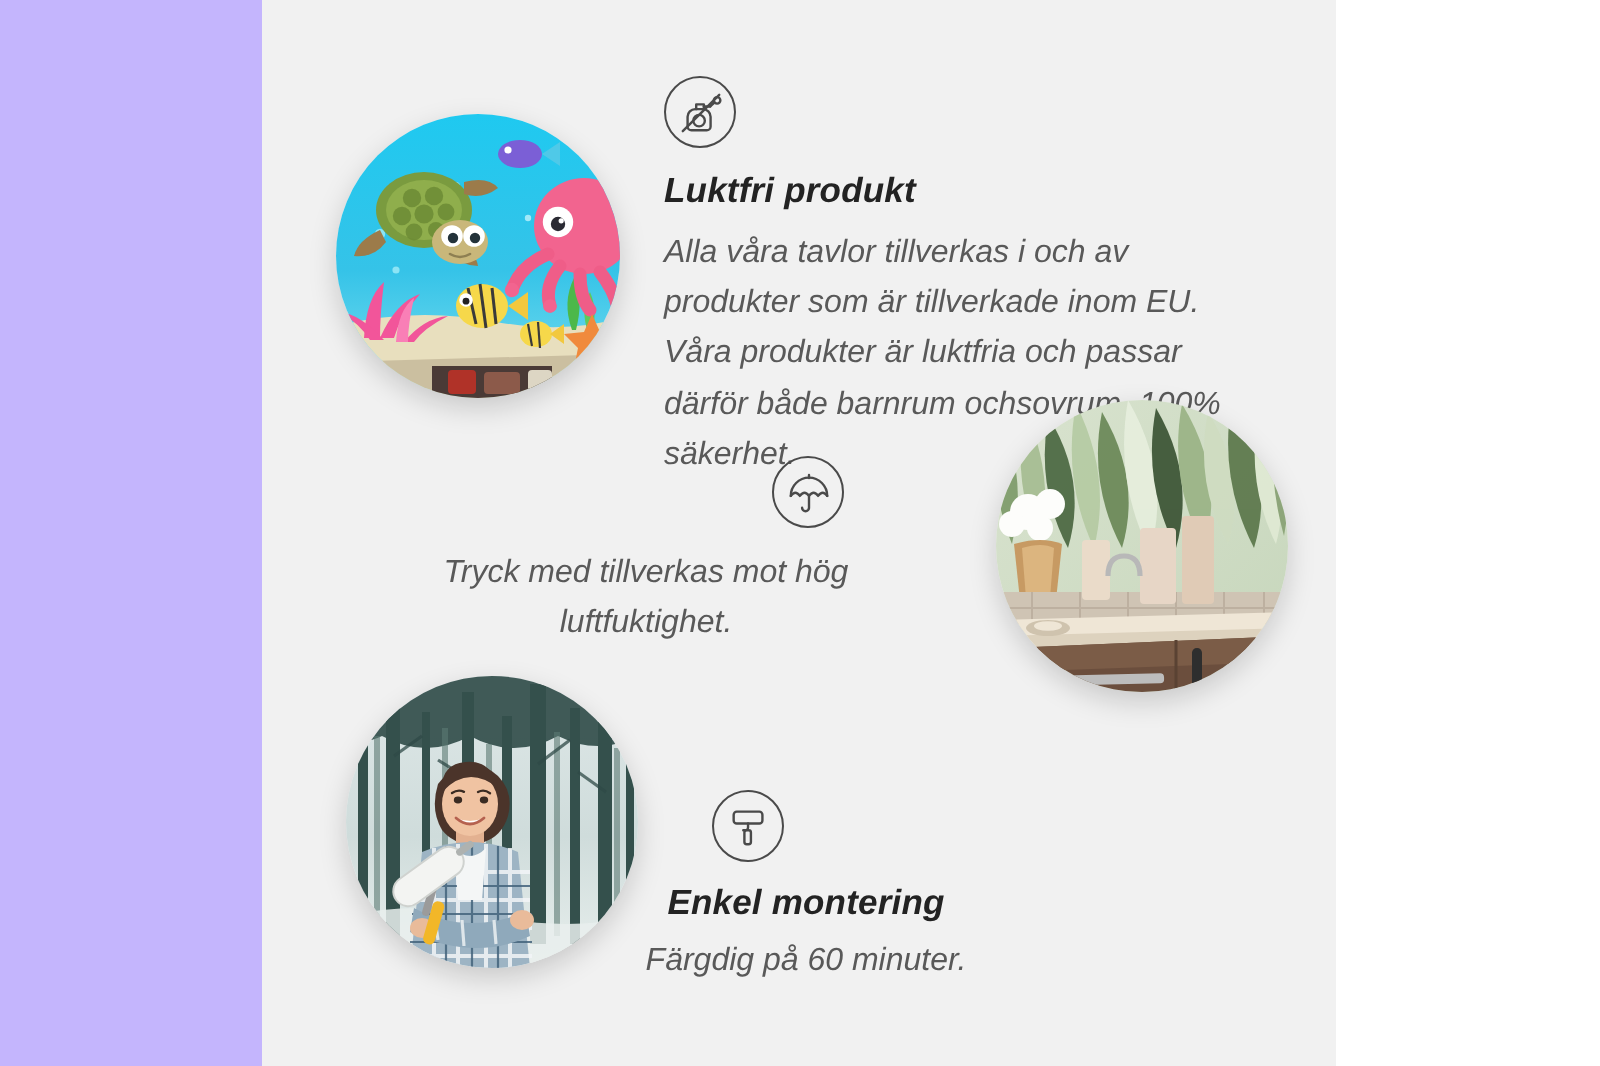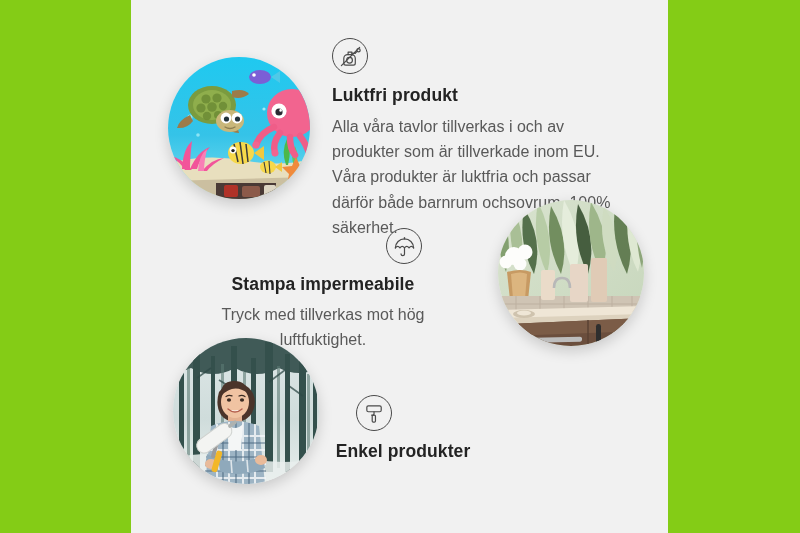--- a/index.html
+++ b/index.html
@@ -2,21 +2,21 @@
 <html><head>
 <meta charset="utf-8">
 <style>
   html,body{margin:0;padding:0;}
   body{
     width:800px;height:533px;
     background:#ffffff;
     font-family:"Liberation Sans", sans-serif;
     overflow:hidden;
   }
-  #stage{position:relative;width:800px;height:533px;background:#84cc16;}
+  #stage{position:relative;width:667px;height:533px;background:#c4b5fd;font-style:italic;}
 
   
   .panel{
     position:absolute;left:131px;top:0;width:537px;height:533px;
     background:#f1f1f1;
   }
 
   
   .feature{position:absolute;}
 
@@ -267,21 +267,20 @@
     <div class="icon-wrap">
       <div class="icon-circle">
         <svg width="23" height="23" viewBox="0 0 24 24" fill="none" stroke="#4a4a4a" stroke-width="1.25" stroke-linecap="round" stroke-linejoin="round">
           <path d="M2.5 13.5a9.5 9.5 0 0 1 19 0"></path>
           <path d="M2.5 13.5c1.6-2.2 3.2-2.2 4.75 0 1.6-2.2 3.2-2.2 4.75 0 1.6-2.2 3.2-2.2 4.75 0 1.6-2.2 3.2-2.2 4.75 0"></path>
           <path d="M12 13.5v6.2a1.8 1.8 0 0 1-3.6 0"></path>
           <path d="M12 4.2V2.6"></path>
         </svg>
       </div>
     </div>
-    <p class="f-title">Stampa impermeabile</p>
     <p class="f-desc">Tryck med tillverkas mot hög luftfuktighet.</p>
   </div>
 
   <div class="photo" id="p3">
     <svg viewBox="0 0 146 146" preserveAspectRatio="xMidYMid slice">
       <defs>
         <linearGradient id="fog" x1="0" y1="0" x2="0" y2="1">
           <stop offset="0" stop-color="#dfe8e8"></stop>
           <stop offset="0.55" stop-color="#cfdcdb"></stop>
           <stop offset="1" stop-color="#e8efed"></stop>
@@ -385,16 +384,17 @@
   <div class="feature" id="f3">
     <div class="icon-wrap">
       <div class="icon-circle">
         <svg width="23" height="23" viewBox="0 0 24 24" fill="none" stroke="#4a4a4a" stroke-width="1.25" stroke-linecap="round" stroke-linejoin="round">
           <rect x="4" y="4" width="15" height="6.2" rx="1.6"></rect>
           <path d="M11.5 10.2v2.1a1.4 1.4 0 0 1-1.4 1.4H9"></path>
           <rect x="9.6" y="13.7" width="3.4" height="7.3" rx="1.2"></rect>
         </svg>
       </div>
     </div>
-    <p class="f-title">Enkel produkter</p>
+    <p class="f-title">Enkel montering</p>
+    <p class="f-desc">Färgdig på 60 minuter.</p>
   </div>
 
 </div>
 
 </body></html>

